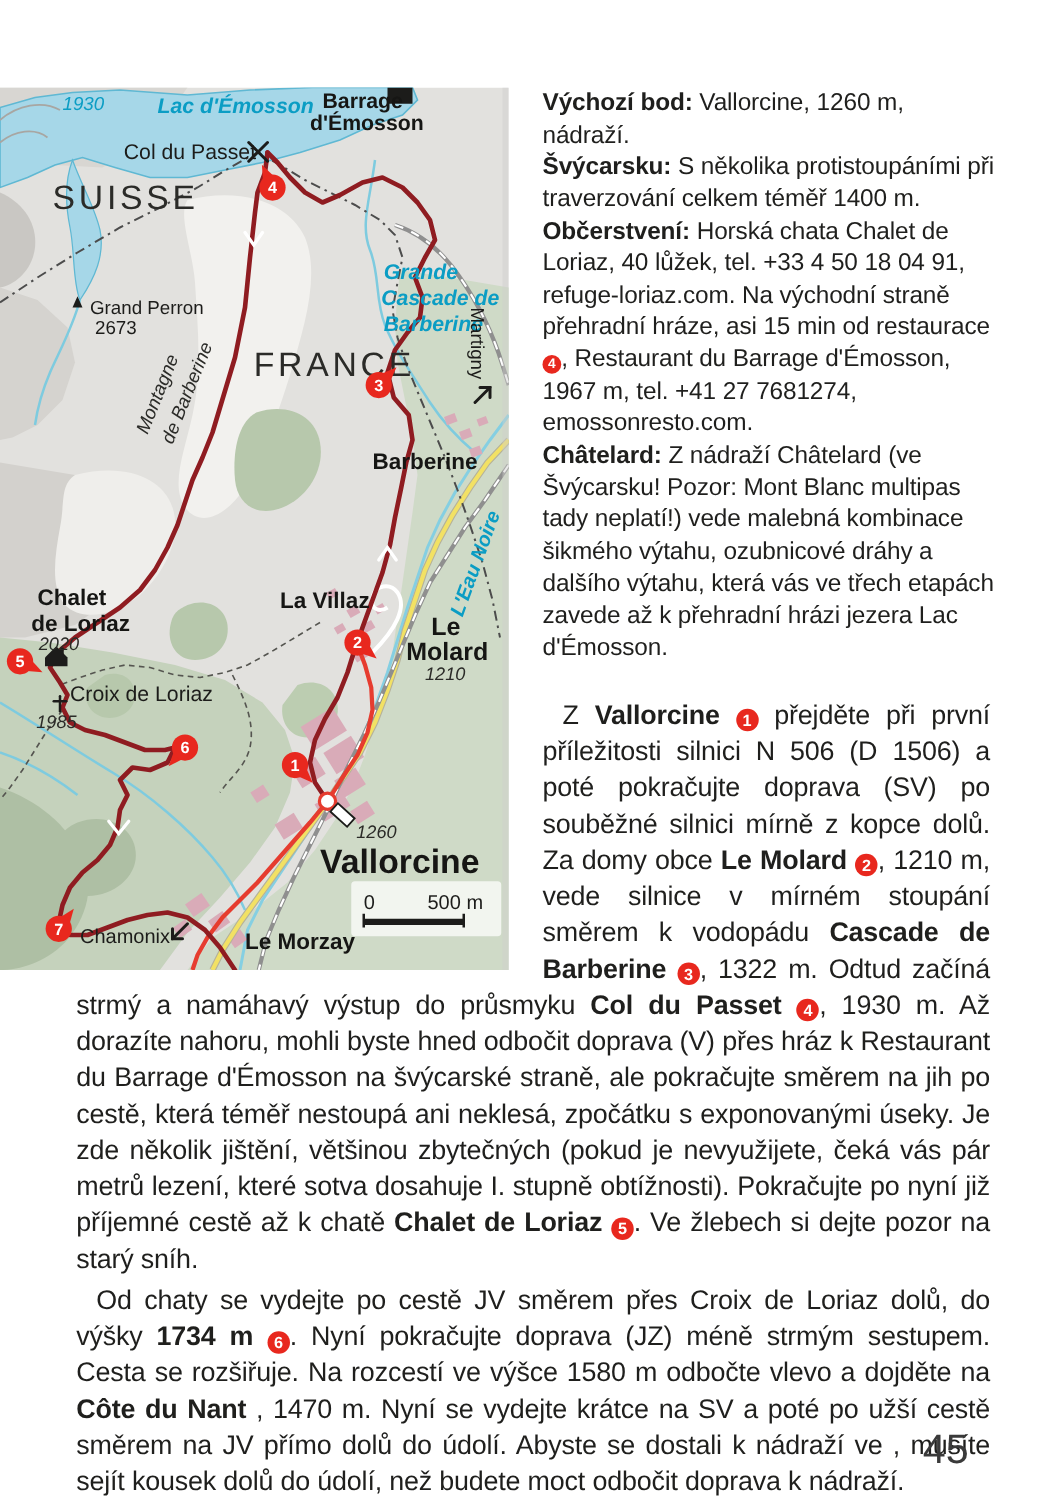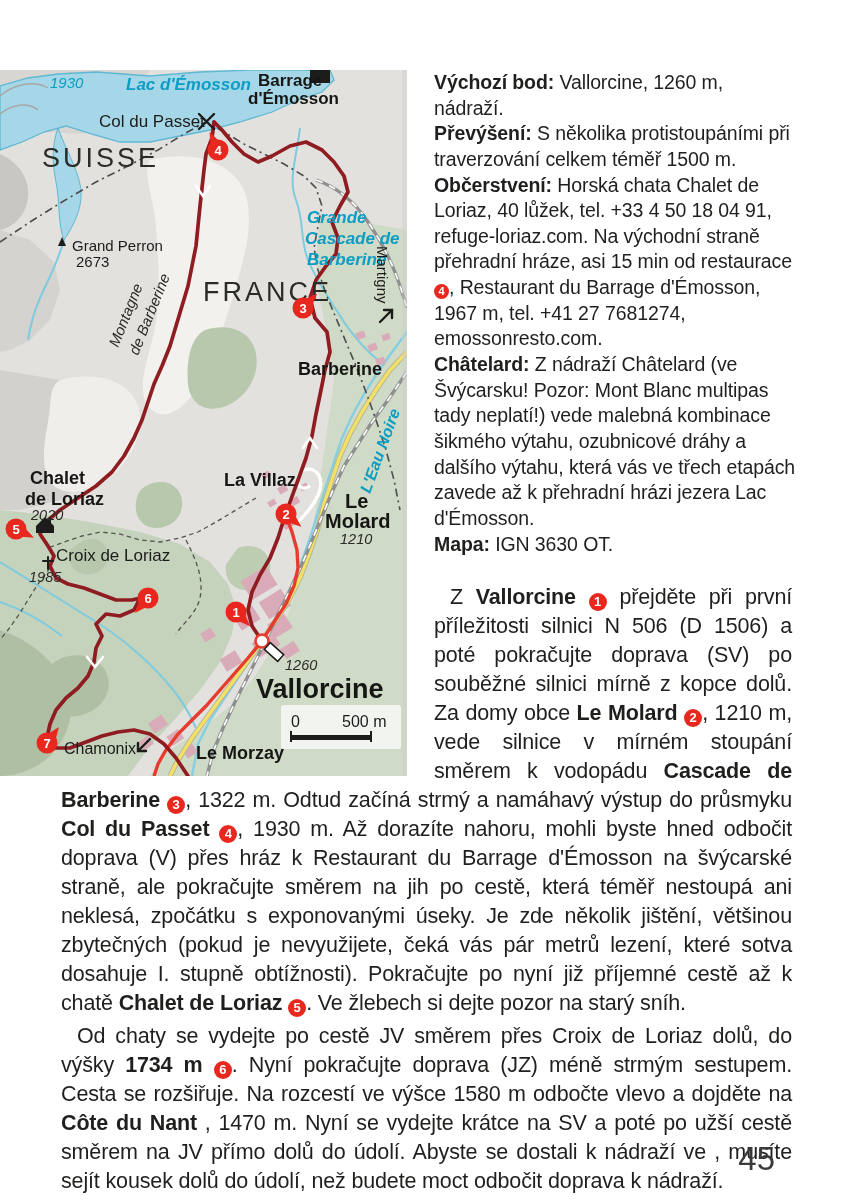--- a/index.html
+++ b/index.html
@@ -278,24 +278,23 @@
               <text y="4.6" class="wpnum">7</text>
             </g>
           </g>
 
         <rect x="402" y="0" width="5" height="706" fill="#cfcecb" opacity="0.45"></rect>
       </svg>
     </div>
 
     <div class="info">
       <p><b>Výchozí bod:</b><span> Vallorcine, 1260 m, nádraží.</span></p>
-      <p><b>Převýšení:</b><span> S několika protistoupáními při traverzování celkem téměř 1500 m.</span></p>
+      <p><b>Švýcarsku:</b><span> S několika protistoupáními při traverzování celkem téměř 1400 m.</span></p>
       <p><b>Občerstvení:</b><span> Horská chata Chalet de Loriaz, 40 lůžek, tel. +33 4 50 18 04 91, refuge-loriaz.com. Na východní straně přehradní hráze, asi 15 min od restaurace <span class="wp-inline">4</span>, Restaurant du Barrage d'Émosson, 1967 m, tel. +41 27 7681274, emossonresto.com.</span></p>
       <p><b>Châtelard:</b><span> Z nádraží Châtelard (ve Švýcarsku! Pozor: Mont Blanc multipas tady neplatí!) vede malebná kombinace šikmého výtahu, ozubnicové dráhy a dalšího výtahu, která vás ve třech etapách zavede až k přehradní hrázi jezera Lac d'Émosson.</span></p>
-      <p><b>Mapa:</b><span> IGN 3630 OT.</span></p>
     </div>
 
     <p class="body-par first indent">Z <b>Vallorcine</b> <span class="wp-inline">1</span> přejděte při první příležitosti silnici N 506 (D 1506) a poté pokračujte doprava (SV) po souběžné silnici mírně z kopce dolů. Za domy obce <b>Le Molard</b> <span class="wp-inline">2</span>, 1210 m, vede silnice v mírném stoupání směrem k vodopádu <b>Cascade de Barberine</b> <span class="wp-inline">3</span>, 1322 m. Odtud začíná strmý a namáhavý výstup do průsmyku <b>Col du Passet</b> <span class="wp-inline">4</span>, 1930 m. Až dorazíte nahoru, mohli byste hned odbočit doprava (V) přes hráz k Restaurant du Barrage d'Émosson na švýcarské straně, ale pokračujte směrem na jih po cestě, která téměř nestoupá ani neklesá, zpočátku s exponovanými úseky. Je zde několik jištění, většinou zbytečných (pokud je nevyužijete, čeká vás pár metrů lezení, které sotva dosahuje I. stupně obtížnosti). Pokračujte po nyní již příjemné cestě až k chatě <b>Chalet de Loriaz</b> <span class="wp-inline">5</span>. Ve žlebech si dejte pozor na starý sníh.</p>
     <p class="body-par indent">Od chaty se vydejte po cestě JV směrem přes Croix de Loriaz dolů, do výšky <b>1734 m</b> <span class="wp-inline">6</span>. Nyní pokračujte doprava (JZ) méně strmým sestupem. Cesta se rozšiřuje. Na rozcestí ve výšce 1580 m odbočte vlevo a dojděte na <b>Côte du Nant</b> , 1470 m. Nyní se vydejte krátce na SV a poté po užší cestě směrem na JV přímo dolů do údolí. Abyste se dostali k nádraží ve  , musíte sejít kousek dolů do údolí, než budete moct odbočit doprava k nádraží.</p>
   </div>
 
   <div class="page-num">45</div>
 </div>
 
 </body></html>

